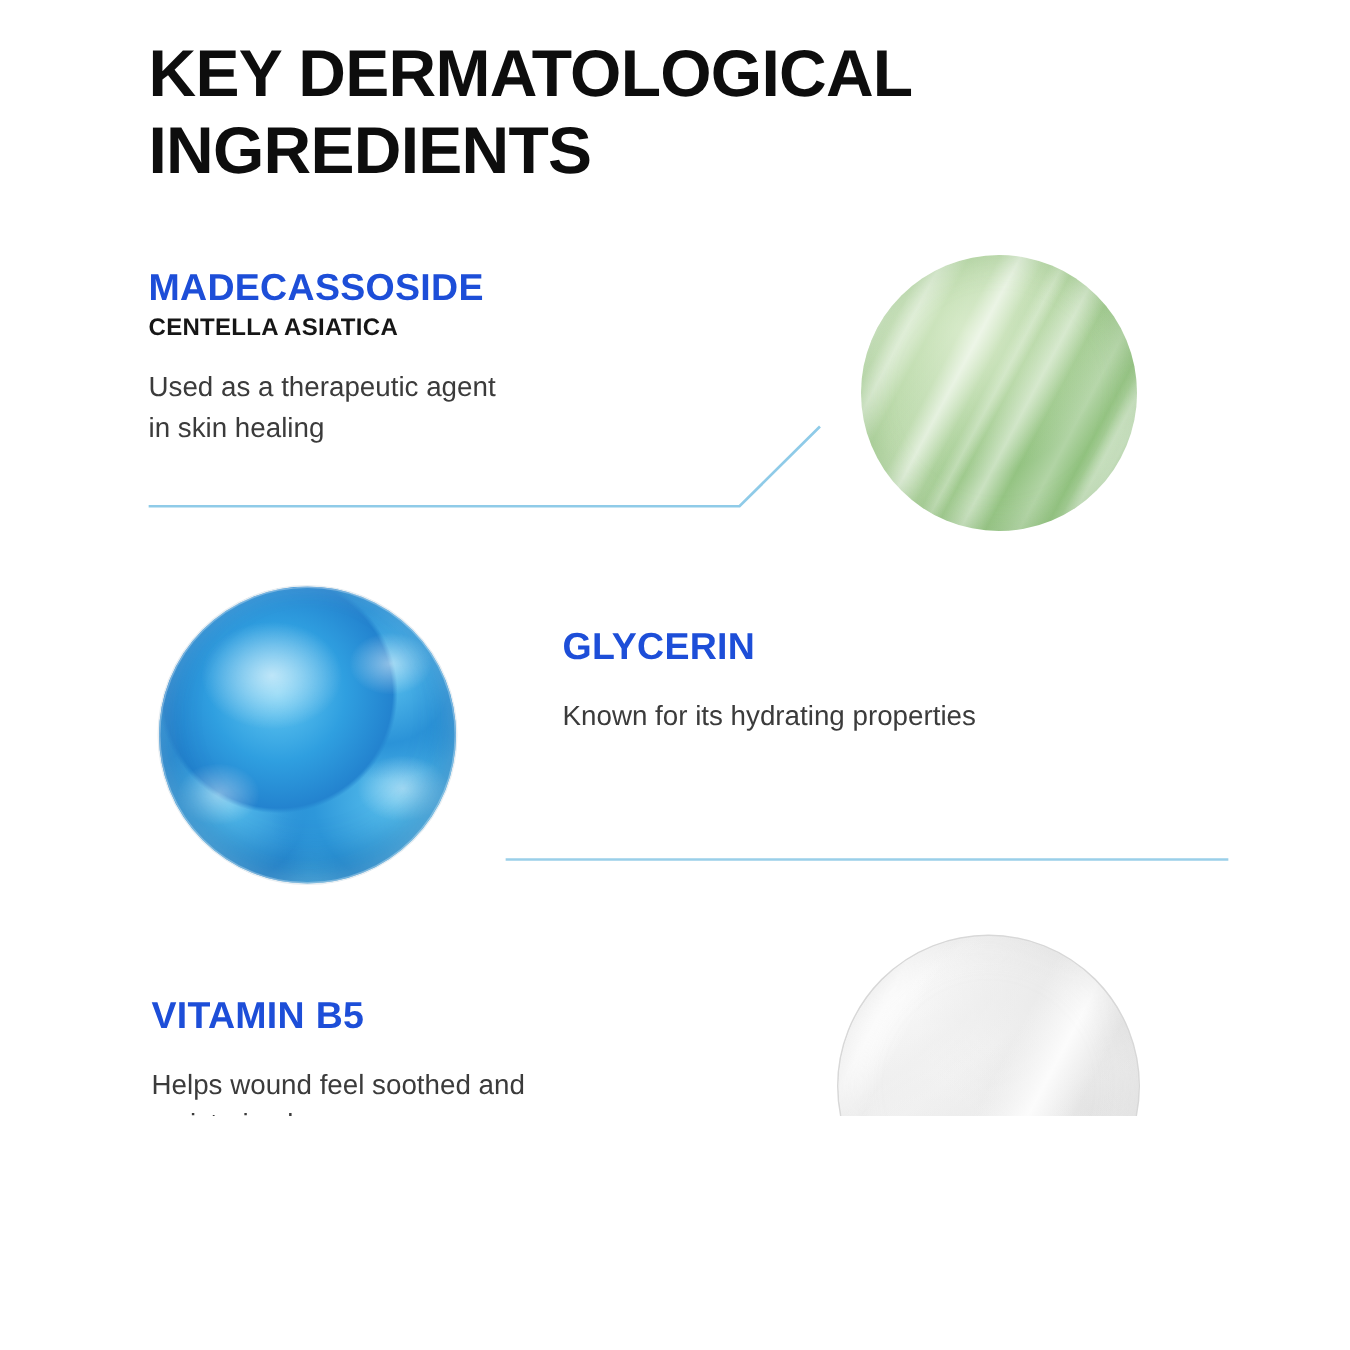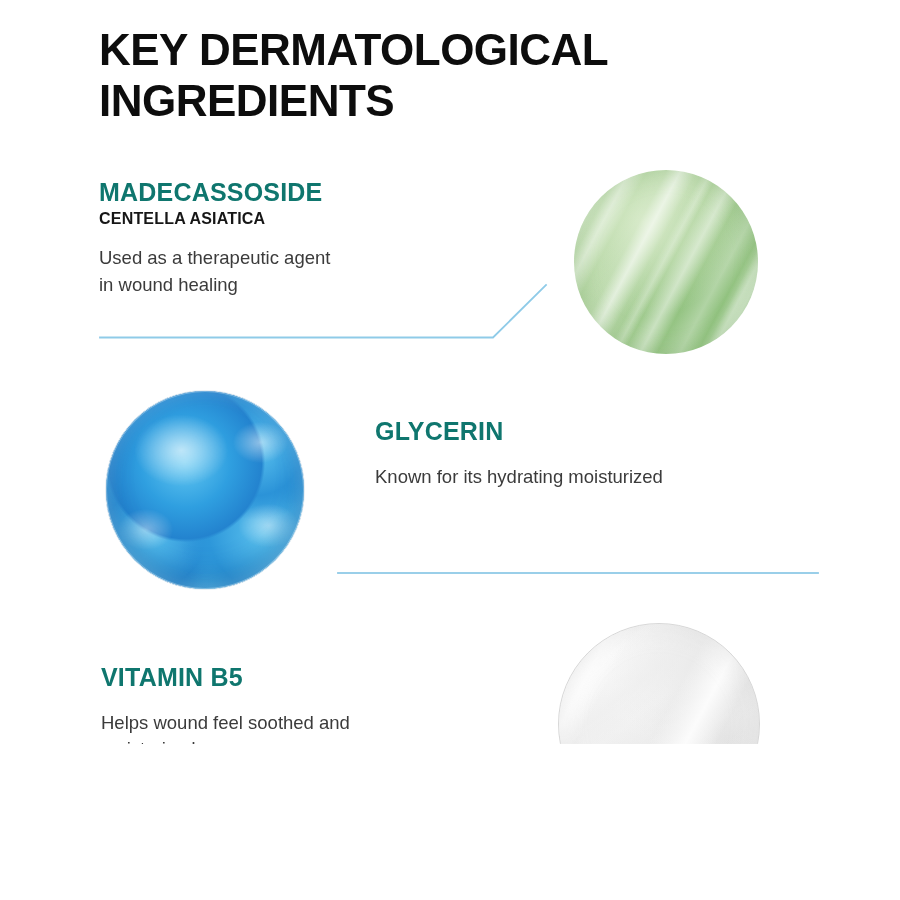--- a/index.html
+++ b/index.html
@@ -39,21 +39,21 @@
 
   
   .ingredient-text {
     position: absolute;
   }
   .ing-name {
     margin: 0;
     font-size: 25px;
     font-weight: 700;
     letter-spacing: 0.2px;
-    color: #0f766e;
+    color: #1d4ed8;
     text-transform: uppercase;
     line-height: 1.18;
   }
   .ing-sub {
     margin: 2px 0 0 0;
     font-size: 16px;
     font-weight: 700;
     letter-spacing: 0.2px;
     color: #161616;
     text-transform: uppercase;
@@ -231,26 +231,26 @@
   <div class="swatch swatch-green" aria-label="Pale green cream texture with diagonal streaks"></div>
 
   <div class="swatch swatch-blue" aria-label="Blue gel bubbles with bright highlights"></div>
 
   <div class="swatch swatch-white" aria-label="White cream texture with soft grey shadows"></div>
 
   <div class="ingredient-text block-madecassoside">
     <p class="ing-name">MADECASSOSIDE</p>
     <p class="ing-sub">CENTELLA ASIATICA</p>
     <p class="ing-desc">Used as a therapeutic agent
-in wound healing</p>
+in skin healing</p>
   </div>
 
   <div class="ingredient-text block-glycerin">
     <p class="ing-name">GLYCERIN</p>
-    <p class="ing-desc">Known for its hydrating moisturized</p>
+    <p class="ing-desc">Known for its hydrating properties</p>
   </div>
 
   <div class="ingredient-text block-vitaminb5">
     <p class="ing-name">VITAMIN B5</p>
     <p class="ing-desc">Helps wound feel soothed and
 moisturized</p>
   </div>
 
 </div>
 

